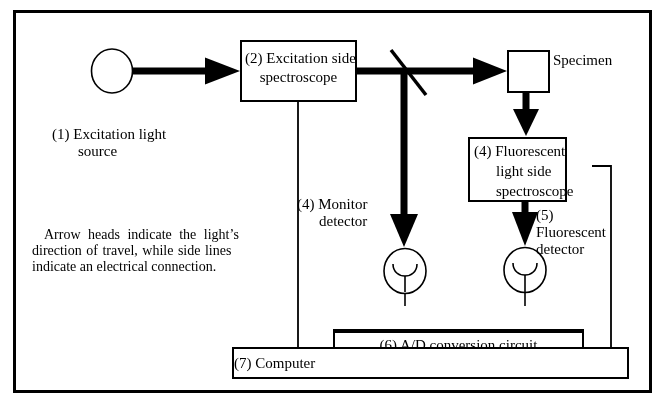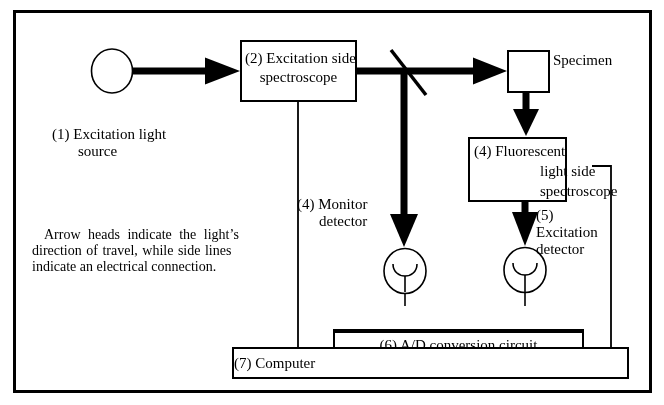--- a/index.html
+++ b/index.html
@@ -16,21 +16,21 @@
   .box{
     position:absolute;box-sizing:border-box;border:2px solid #000;background:#fff;
     font-size:15px;line-height:19px;
   }
   .box-excitation{left:240px;top:40px;width:117px;height:62px;padding-top:7px;}
   .box-excitation .l1{padding-left:3px;white-space:nowrap;}
   .box-excitation .l2{text-align:center;}
   .box-specimen{left:507px;top:50px;width:43px;height:43px;}
   .box-fluor{left:468px;top:137px;width:99px;height:65px;padding-top:2px;line-height:20px;}
   .box-fluor .l1{padding-left:4px;white-space:nowrap;}
-  .box-fluor .l2,.box-fluor .l3{padding-left:26px;white-space:nowrap;margin-left:44px;}
+  .box-fluor .l2,.box-fluor .l3{padding-left:26px;white-space:nowrap;}
   .box-ad{left:333px;top:305px;width:251px;height:32px;border-top-width:4px;
           text-align:center;line-height:25px;margin-top:24px;}
   .box-computer{left:232px;top:347px;width:397px;height:32px;text-align:left;line-height:28px;}
   .lbl{position:absolute;font-size:15px;line-height:17px;white-space:nowrap;}
   .lbl-source{left:52px;top:102px;margin-top:24px;}
   .lbl-source .l2{padding-left:26px;}
   .lbl-monitor{left:297px;top:196px;}
   .lbl-monitor .l2{padding-left:22px;}
   .lbl-fluordet{left:536px;top:207px;line-height:17px;}
   .lbl-specimen{left:553px;top:52px;}
@@ -100,21 +100,21 @@
     <div class="l2">source</div>
   </div>
 
   <div class="lbl lbl-monitor">
     <div class="l1">(4) Monitor</div>
     <div class="l2">detector</div>
   </div>
 
   <div class="lbl lbl-fluordet">
     <div class="l1">(5)</div>
-    <div class="l2">Excitation</div>
+    <div class="l2">Fluorescent</div>
     <div class="l3">detector</div>
   </div>
 
   <div class="note">
     <div class="l1">Arrow heads indicate the light’s</div>
     <div class="l2">direction of travel, while side lines</div>
     <div class="l3">indicate an electrical connection.</div>
   </div>
 
 </div>

